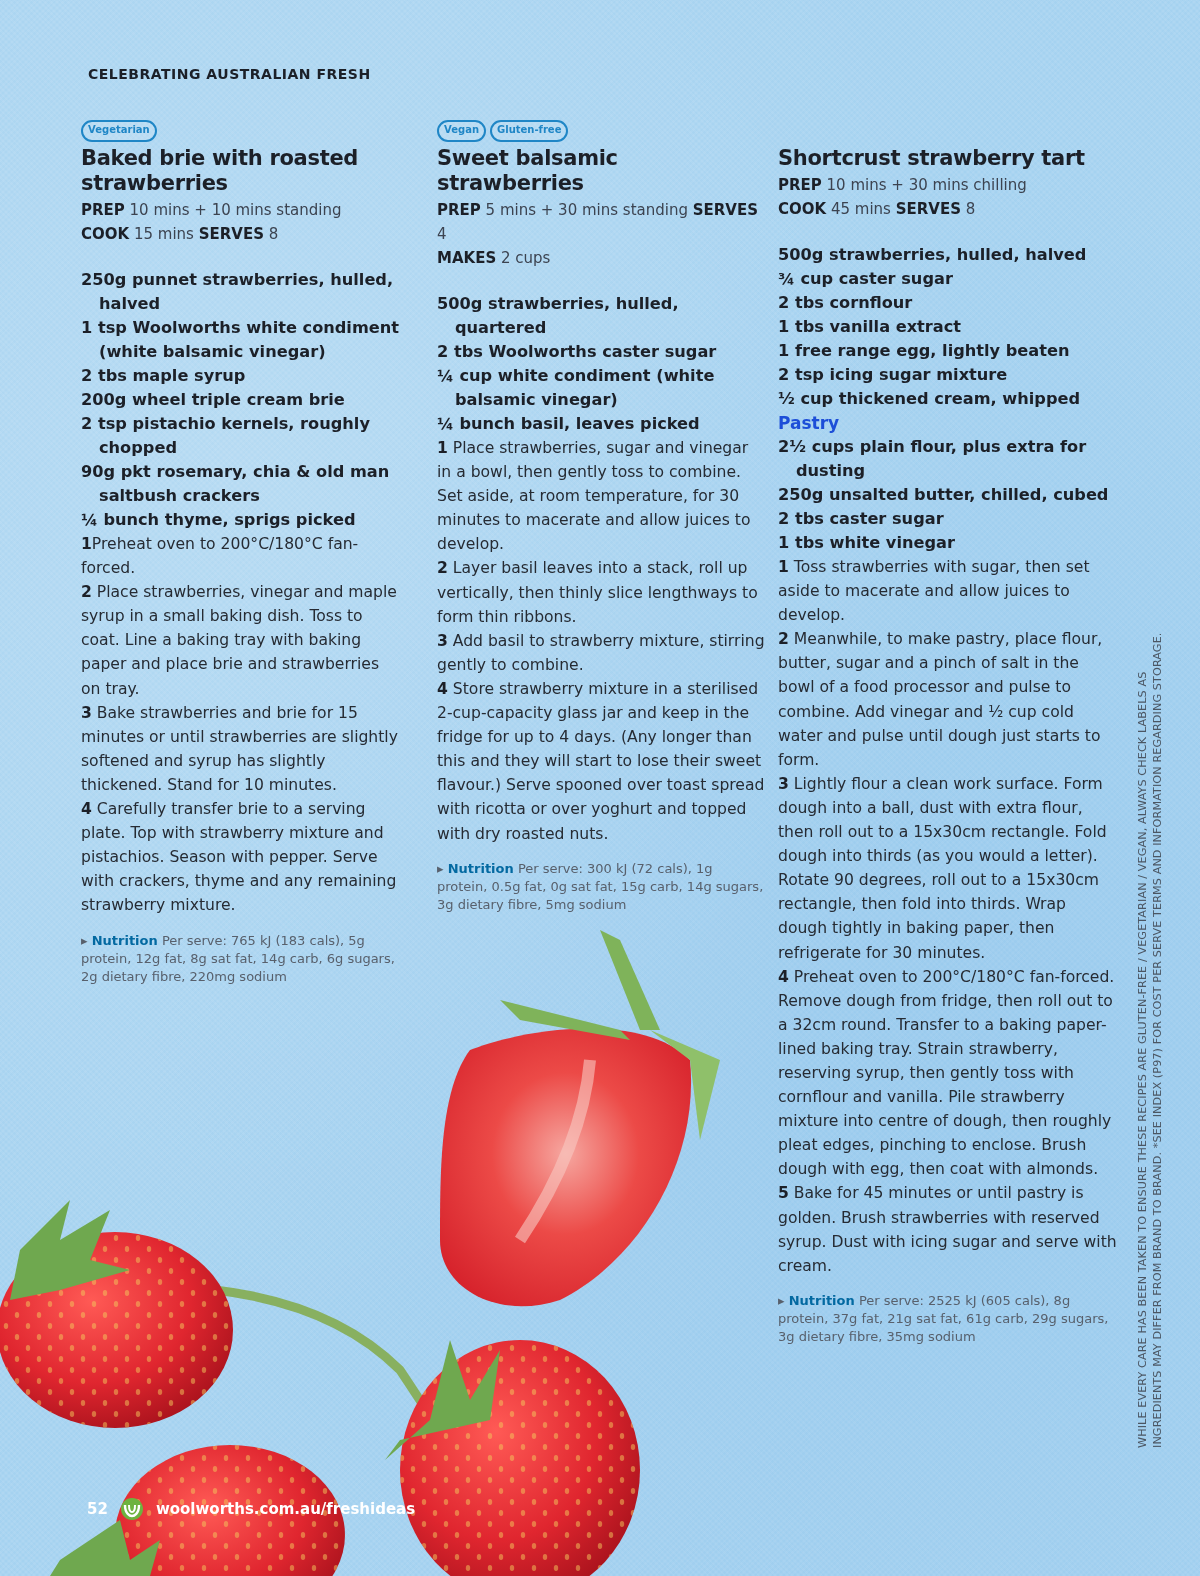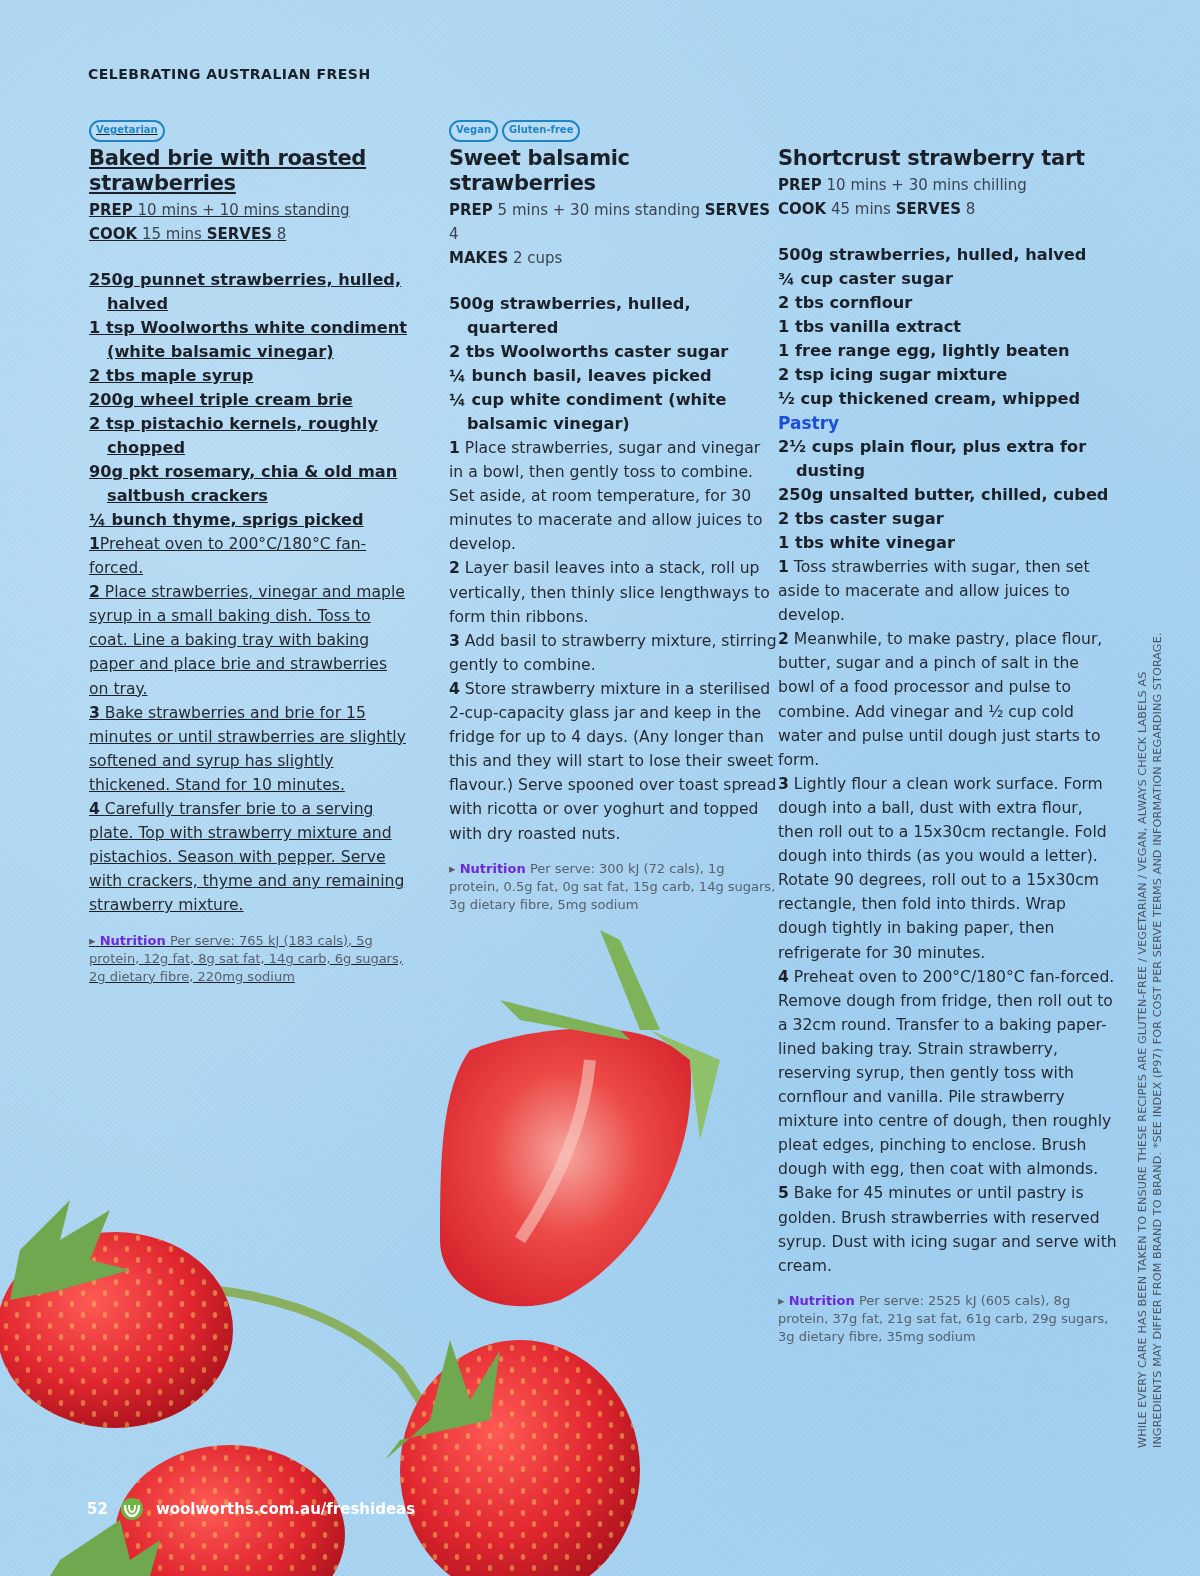--- a/index.html
+++ b/index.html
@@ -12,41 +12,41 @@
       radial-gradient(ellipse at 80% 70%, rgba(120,180,230,0.25), transparent 60%),
       repeating-linear-gradient(45deg, rgba(255,255,255,0.06) 0 2px, rgba(0,0,0,0.0) 2px 4px),
       repeating-linear-gradient(-45deg, rgba(255,255,255,0.06) 0 2px, rgba(0,0,0,0.0) 2px 4px),
       #a5d2f0;
   }
   .header {
     position: absolute; left: 88px; top: 66px;
     font-size: 14px; font-weight: bold; letter-spacing: 0.5px; color: #1c2028;
   }
   .col { position: absolute; top: 120px; }
-  .col1 { left: 89px; width: 320px; text-decoration: underline; }
-  .col2 { left: 449px; width: 330px; }
+  .col1 { left: 81px; width: 320px; }
+  .col2 { left: 437px; width: 330px; }
   .col3 { left: 778px; width: 340px; }
   .badges { height: 24px; display: flex; gap: 4px; margin-bottom: 2px; }
   .badge {
     display: inline-block; border: 2px solid #1f86c6; color: #1f86c6;
     border-radius: 11px; font-size: 10px; font-weight: bold; padding: 1px 5px;
     line-height: 14px; height: 16px; background: rgba(255,255,255,0.12);
   }
   .title { font-size: 21px; font-weight: bold; line-height: 25px; margin: 0 0 2px 0; letter-spacing: -0.3px; }
   .meta { font-size: 15px; line-height: 24px; }
   .meta b { font-weight: bold; }
   .meta span.v { color: #3c4350; }
   .ingredients { margin-top: 22px; }
   .ing { font-size: 16.2px; font-weight: bold; line-height: 24px; padding-left: 18px; text-indent: -18px; }
   .subhead { font-size: 17px; font-weight: bold; color: #1d4ed8; line-height: 24px; }
   .method { }
   .step { font-size: 15.6px; line-height: 24.1px; color: #262b33; }
   .step b { font-weight: bold; color: #1c2028; }
   .nutri { margin-top: 14px; font-size: 13px; line-height: 18px; color: #58606c; }
-  .nutri b { color: #6d28d9; }
+  .nutri b { color: #0369a1; }
   .side {
     position: absolute; left: 1135px; top: 1448px;
     transform: rotate(-90deg); transform-origin: 0 0;
     width: 850px; font-size: 11.2px; line-height: 15px; color: #4b5663; letter-spacing: 0.1px;
   }
   .photo { position: absolute; left: 0; top: 0; width: 1200px; height: 1576px; pointer-events: none; }
   .footer {
     position: absolute; left: 87px; top: 1497px; display: flex; align-items: center; gap: 12px;
     color: #ffffff; font-weight: bold; font-size: 15px;
   }
@@ -139,22 +139,22 @@
     <span class="badge">Gluten-free</span>
   </div>
   <h2 class="title">Sweet balsamic strawberries</h2>
   <div class="meta">
     <div><b>PREP</b> <span class="v">5 mins + 30 mins standing</span> <b>SERVES</b> <span class="v">4</span></div>
     <div><b>MAKES</b> <span class="v">2 cups</span></div>
   </div>
   <div class="ingredients">
     <div class="ing">500g strawberries, hulled, quartered</div>
     <div class="ing">2 tbs Woolworths caster sugar</div>
+    <div class="ing">¼ cup white condiment (white balsamic vinegar)</div>
     <div class="ing">¼ bunch basil, leaves picked</div>
-    <div class="ing">¼ cup white condiment (white balsamic vinegar)</div>
   </div>
   <div class="method">
     <div class="step"><b>1</b> <span>Place strawberries, sugar and vinegar in a bowl, then gently toss to combine. Set aside, at room temperature, for 30 minutes to macerate and allow juices to develop.</span></div>
     <div class="step"><b>2</b> <span>Layer basil leaves into a stack, roll up vertically, then thinly slice lengthways to form thin ribbons.</span></div>
     <div class="step"><b>3</b> <span>Add basil to strawberry mixture, stirring gently to combine.</span></div>
     <div class="step"><b>4</b> <span>Store strawberry mixture in a sterilised 2-cup-capacity glass jar and keep in the fridge for up to 4 days. (Any longer than this and they will start to lose their sweet flavour.) Serve spooned over toast spread with ricotta or over yoghurt and topped with dry roasted nuts.</span></div>
   </div>
   <div class="nutri">
     <span>▸</span> <b>Nutrition</b> <span>Per serve: 300 kJ (72 cals), 1g protein, 0.5g fat, 0g sat fat, 15g carb, 14g sugars, 3g dietary fibre, 5mg sodium</span>
   </div>

